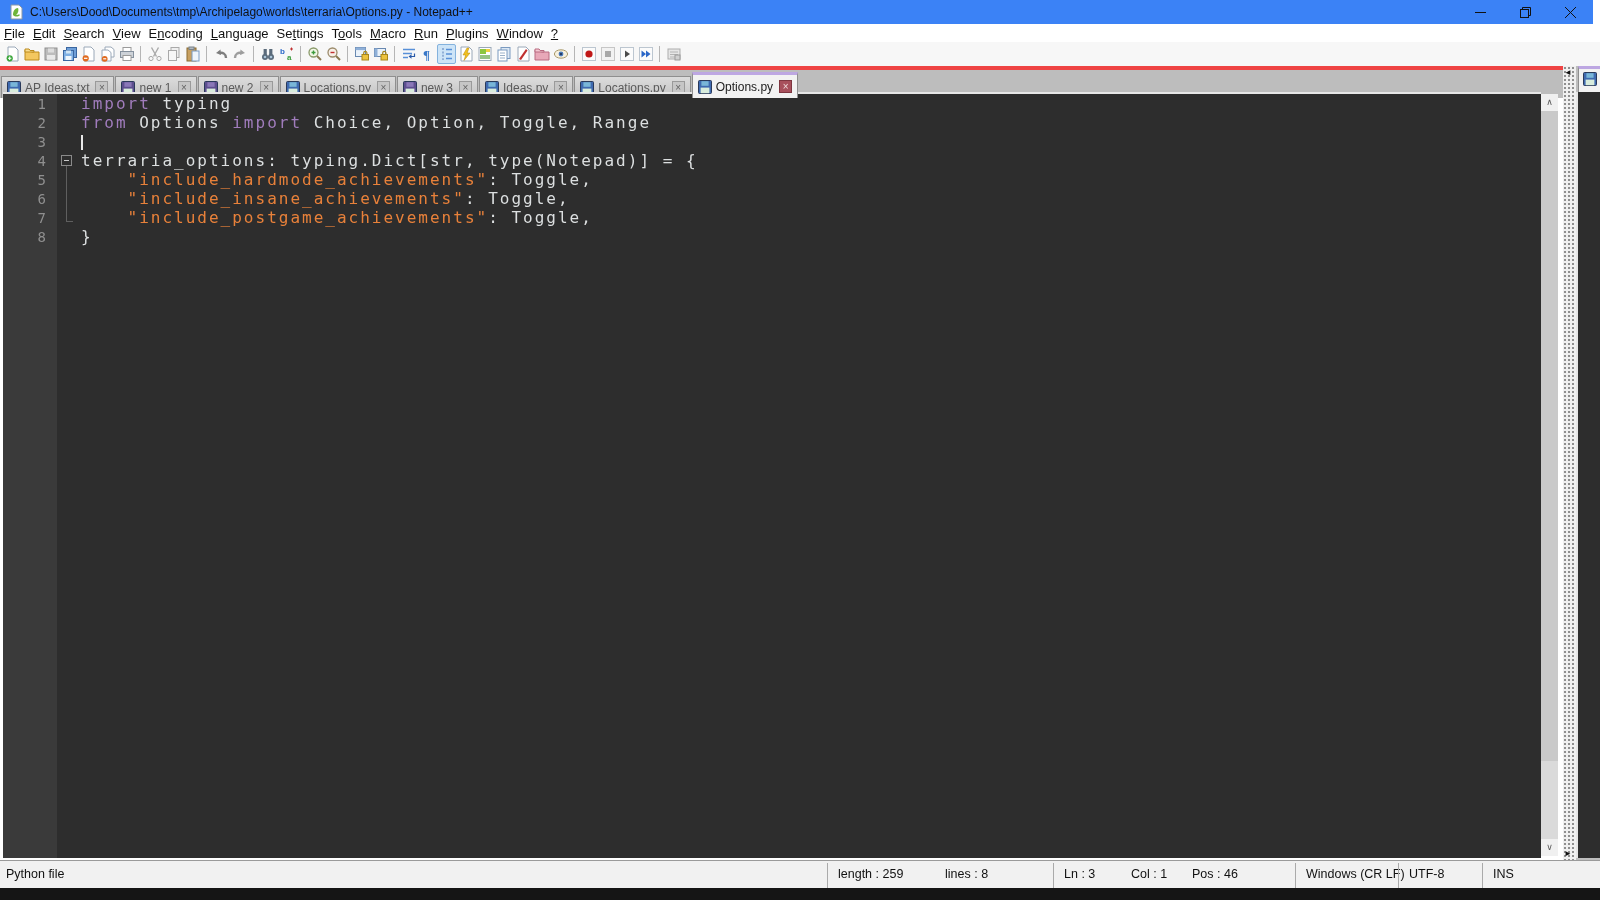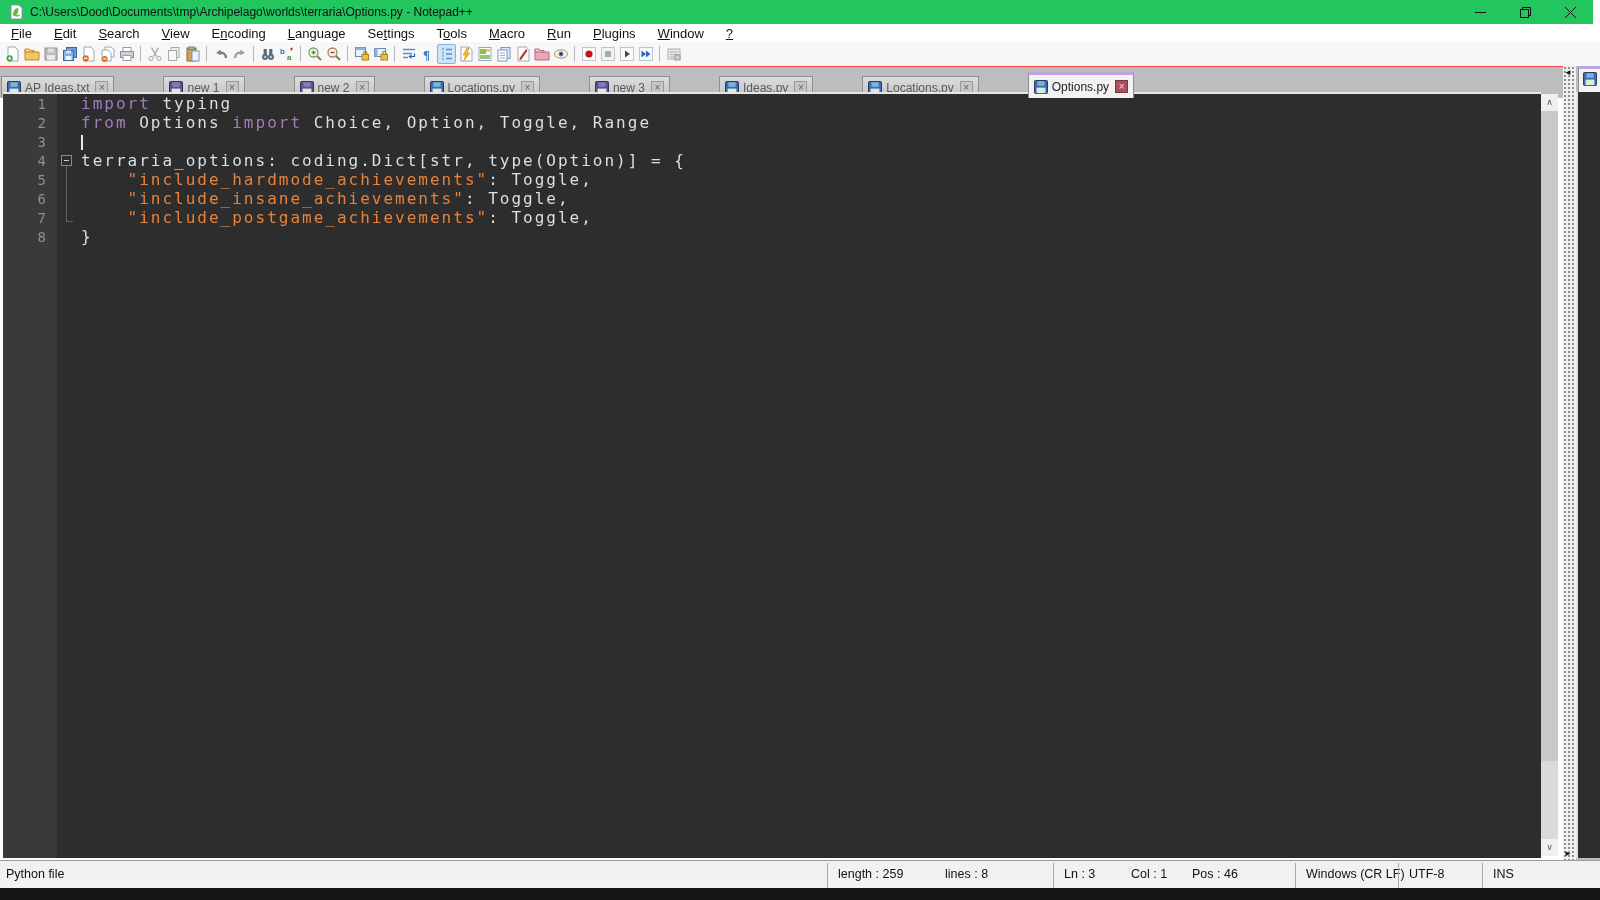--- a/index.html
+++ b/index.html
@@ -1,47 +1,47 @@
 <!DOCTYPE html>
 <html><head>
 <meta charset="utf-8">
 <style>
   * { box-sizing: border-box; margin: 0; padding: 0; }
   html,body { width:1600px; height:900px; overflow:hidden; background:#fff;
               font-family:"Liberation Sans", sans-serif; }
   .window { position:absolute; inset:0; background:#fff; }
 
   
-  .titlebar { position:absolute; left:0; top:0; right:7px; height:24px; background:#22c55e;
+  .titlebar { position:absolute; left:0; top:0; right:7px; height:24px; background:#3b82f6;
               display:flex; align-items:center; }
   .title-icon { width:16px; height:16px; margin:0 6px 0 8px; }
   .title-text { font-size:12px; color:#111; white-space:pre; }
   .cap-btns { margin-left:auto; display:flex; height:100%; }
   .cap-btn { width:45px; height:24px; display:flex; align-items:center; justify-content:center;
              color:#111; font-size:11px; }
   .cap-btn svg { display:block; }
 
   
   .menubar { position:absolute; left:0; top:24px; right:0; height:18px; background:#fff;
              display:flex; align-items:center; font-size:13px; color:#111; }
-  .menu-item { padding:0 11px; white-space:pre; }
+  .menu-item { padding:0 4px; white-space:pre; }
   .mn-key { text-decoration:underline; }
 
   
   .toolbar { position:absolute; left:0; top:42px; right:0; height:24px; background:#f7f7f7;
              display:flex; align-items:center; padding-left:3px; }
   .tb-btn { width:19px; height:20px; display:flex; align-items:center; justify-content:center;
             border:1px solid transparent; border-radius:2px; }
   .tb-btn svg { width:16px; height:16px; display:block; }
   .tb-btn.active { background:#cde4f7; border-color:#84b2dd; }
   .tb-sep { width:1px; height:16px; background:#b5b5b5; margin:0 4px; }
 
   
   .tabbar { position:absolute; left:0; top:66px; right:24px; height:32px; background:#bdbdbd;
-            border-top:1px solid #ef4444; display:flex; align-items:flex-end; padding-left:1px;gap:48px; }
+            border-top:4px solid #ef4444; display:flex; align-items:flex-end; padding-left:1px; }
   .tab { height:22px; display:flex; align-items:center; gap:4px; padding:0 5px;
          background:linear-gradient(#dcdcdc,#c3c3c3); border:1px solid #8f8f8f; border-bottom:none;
          margin-right:1px; font-size:12px; color:#5a5a5a; white-space:nowrap; }
   .tab.active { height:26px; background:#f2f2f2; color:#222; border-top:3px solid #bda7e2;
                 position:relative; z-index:2; }
   .tab-floppy svg { width:14px; height:14px; display:block; }
   .tab-close { width:13px; height:13px; border:1px solid #9a9a9a; background:#c6c6c6; color:#636363;
                font-size:10px; line-height:11px; text-align:center; margin-left:2px; }
   .tab.active .tab-close { background:#a8505c; border-color:#7e3640; color:#f0dddd; }
 
@@ -480,21 +480,21 @@
         <div class="ln">3</div>
         <div class="fold"></div>
         <div class="code"><span class="caret"></span></div>
       </div>
       <div class="code-row">
         <div class="ln">4</div>
         <div class="fold">
           <div class="fold-box"></div>
           <div class="fold-below"></div>
         </div>
-        <div class="code"><span class="tok-def">terraria_options: coding.Dict[str, type(Option)] = {</span></div>
+        <div class="code"><span class="tok-def">terraria_options: typing.Dict[str, type(Notepad)] = {</span></div>
       </div>
       <div class="code-row">
         <div class="ln">5</div>
         <div class="fold">
           <div class="fold-mid"></div>
         </div>
         <div class="code"><span class="tok-def">    </span><span class="tok-str">"include_hardmode_achievements"</span><span class="tok-def">: Toggle,</span></div>
       </div>
       <div class="code-row">
         <div class="ln">6</div>

